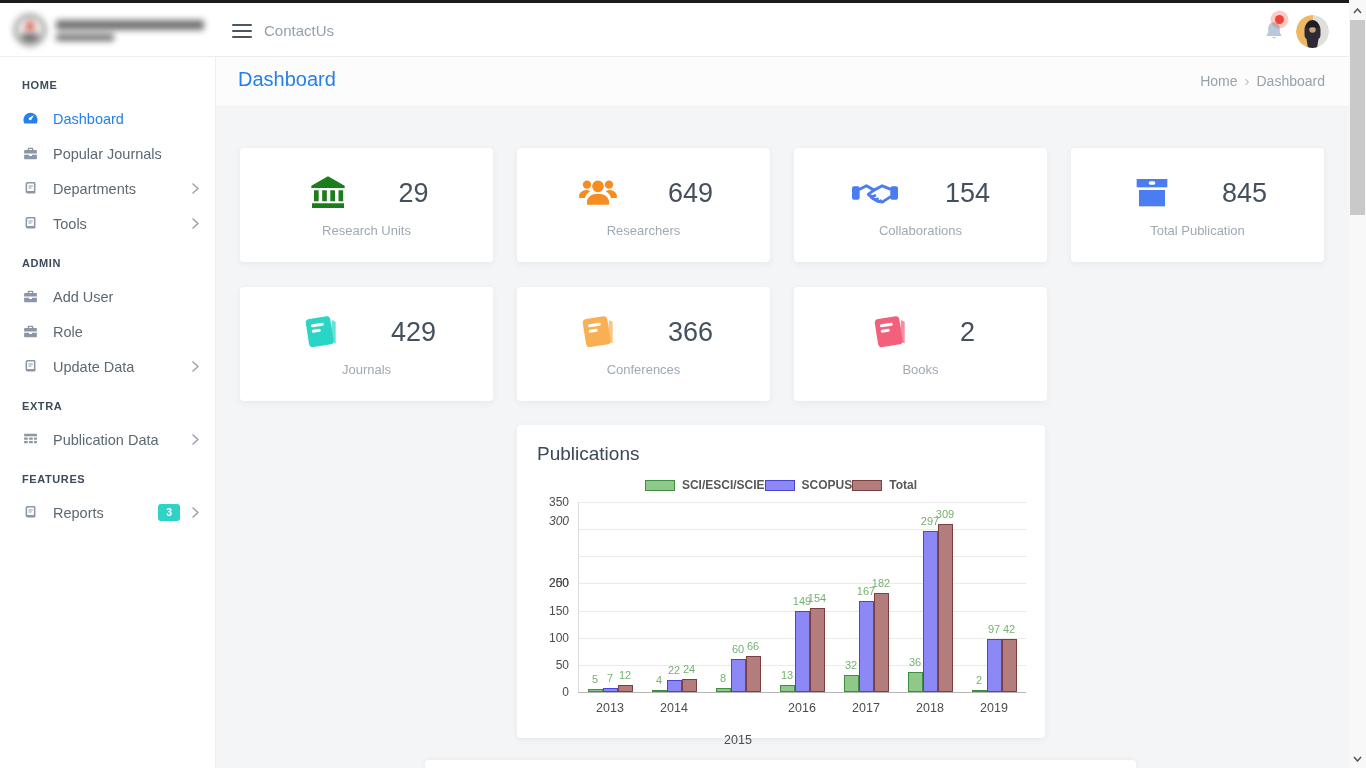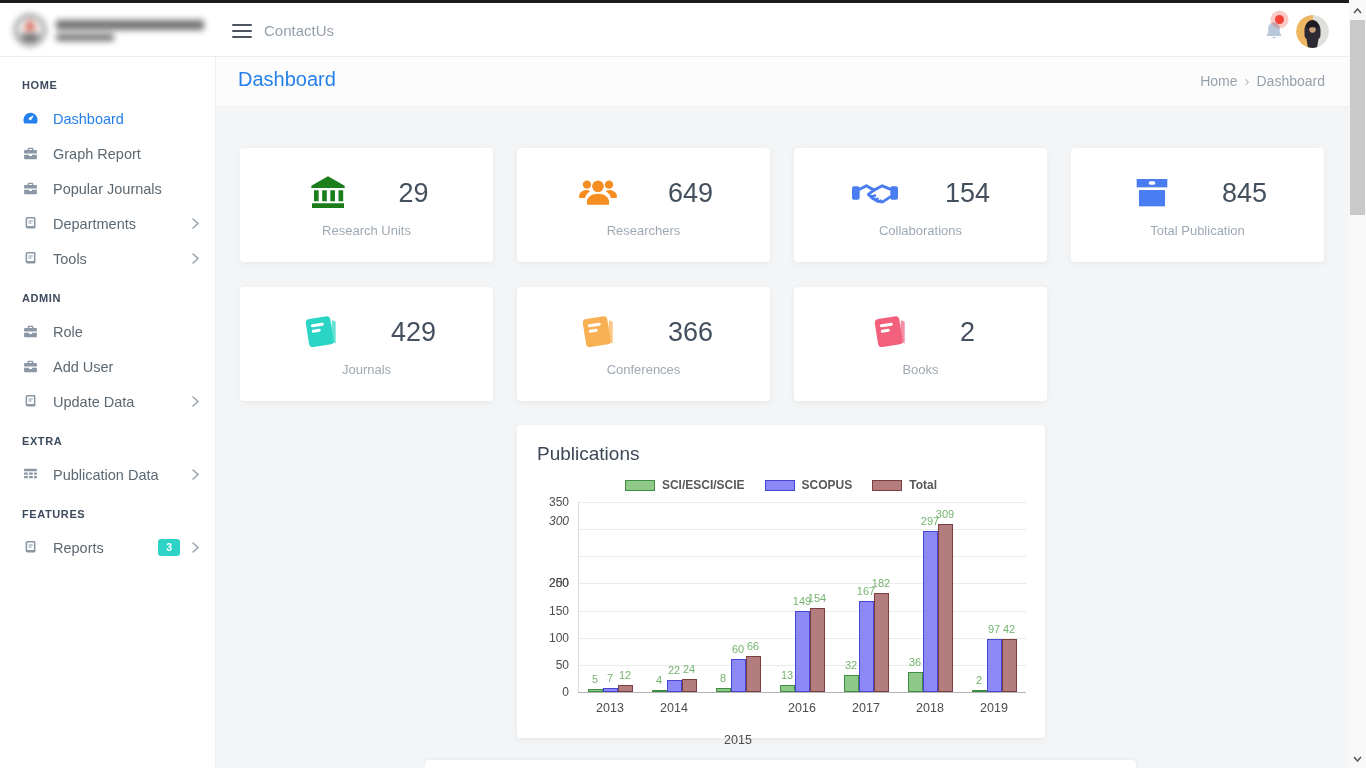--- a/index.html
+++ b/index.html
@@ -62,21 +62,21 @@
   .stat-top{display:flex;align-items:center;gap:46px}
   .stat-ic{width:48px;height:42px;display:flex;align-items:center;justify-content:center}
   .stat-ic svg{width:46px;height:40px}
   .stat-val{font-size:27px;color:#44505e}
   .stat-lbl{font-size:13px;color:#9fa9b3;margin-top:9px;text-align:center}
 
   
   .chart-card{position:absolute;left:301px;top:318px;width:528px;height:313px;background:#fff;
               border-radius:4px;box-shadow:0 2px 6px rgba(60,70,90,.07)}
   .chart-title{position:absolute;left:20px;top:18px;font-size:19px;font-weight:500;color:#3c4858}
-  .legend{position:absolute;left:0;top:53px;width:100%;display:flex;justify-content:center;gap:20px;align-items:center}
+  .legend{position:absolute;left:0;top:53px;width:100%;display:flex;justify-content:center;gap:0;align-items:center}
   .leg-item{display:flex;align-items:center;gap:7px}
   .leg-sw{width:30px;height:11px;border:1px solid}
   .leg-tx{font-size:12px;font-weight:bold;color:#585858}
   #chart-area{position:absolute;left:0;top:0;right:0;bottom:0}
   .gridline{position:absolute;left:61px;width:448px;height:1px;background:#eaeaea}
   .gridline.base{background:#b5b5b5}
   .yaxis-line{position:absolute;left:61px;top:77px;width:1px;height:190px;background:#dcdcdc}
   .ylab{position:absolute;left:10px;width:42px;text-align:right;font-size:12px;color:#4c4c4c}
   .xlab{position:absolute;top:276px;width:64px;text-align:center;font-size:12.5px;color:#4c4c4c}
   .bar{position:absolute;width:15px;border:1px solid}
@@ -145,29 +145,20 @@
       </span>
       <span>Dashboard</span>
       <span class="trail"></span>
     </div>
     <div class="sb-item">
       <span class="ic">
         <svg viewBox="0 0 24 24" fill="currentColor">
           <path d="M9.5 4h5A1.5 1.5 0 0 1 16 5.5V7h4a1 1 0 0 1 1 1v4H3V8a1 1 0 0 1 1-1h4V5.5A1.5 1.5 0 0 1 9.5 4zm.5 3h4V5.7h-4V7zM3 13.6h7v1.8h4v-1.8h7V19a1 1 0 0 1-1 1H4a1 1 0 0 1-1-1v-5.4z"></path>
         </svg>
       </span>
-      <span>Graph Report</span>
-      <span class="trail"></span>
-    </div>
-    <div class="sb-item">
-      <span class="ic">
-        <svg viewBox="0 0 24 24" fill="currentColor">
-          <path d="M9.5 4h5A1.5 1.5 0 0 1 16 5.5V7h4a1 1 0 0 1 1 1v4H3V8a1 1 0 0 1 1-1h4V5.5A1.5 1.5 0 0 1 9.5 4zm.5 3h4V5.7h-4V7zM3 13.6h7v1.8h4v-1.8h7V19a1 1 0 0 1-1 1H4a1 1 0 0 1-1-1v-5.4z"></path>
-        </svg>
-      </span>
       <span>Popular Journals</span>
       <span class="trail"></span>
     </div>
     <div class="sb-item">
       <span class="ic">
         <svg viewBox="0 0 24 24" fill="currentColor">
           <path d="M7 2.8h10.4a1.6 1.6 0 0 1 1.6 1.6v13.2a1.6 1.6 0 0 1-1.6 1.6H8.2A3.2 3.2 0 0 1 5 16V6a3.2 3.2 0 0 1 2-3.2zM8.4 5a1.2 1.2 0 0 0-1.2 1.2v9.3c.4-.1.7-.1 1-.1h8.6V5H8.4zm.8 2.6h6v1.5h-6V7.6zm0 3h4.2v1.5H9.2v-1.5z"></path>
         </svg>
       </span>
       <span>Departments</span>
@@ -194,30 +185,30 @@
         </span>
       </span>
     </div>
     <div class="sb-sec">ADMIN</div>
     <div class="sb-item">
       <span class="ic">
         <svg viewBox="0 0 24 24" fill="currentColor">
           <path d="M9.5 4h5A1.5 1.5 0 0 1 16 5.5V7h4a1 1 0 0 1 1 1v4H3V8a1 1 0 0 1 1-1h4V5.5A1.5 1.5 0 0 1 9.5 4zm.5 3h4V5.7h-4V7zM3 13.6h7v1.8h4v-1.8h7V19a1 1 0 0 1-1 1H4a1 1 0 0 1-1-1v-5.4z"></path>
         </svg>
       </span>
+      <span>Add User</span>
+      <span class="trail"></span>
+    </div>
+    <div class="sb-item">
+      <span class="ic">
+        <svg viewBox="0 0 24 24" fill="currentColor">
+          <path d="M9.5 4h5A1.5 1.5 0 0 1 16 5.5V7h4a1 1 0 0 1 1 1v4H3V8a1 1 0 0 1 1-1h4V5.5A1.5 1.5 0 0 1 9.5 4zm.5 3h4V5.7h-4V7zM3 13.6h7v1.8h4v-1.8h7V19a1 1 0 0 1-1 1H4a1 1 0 0 1-1-1v-5.4z"></path>
+        </svg>
+      </span>
       <span>Role</span>
-      <span class="trail"></span>
-    </div>
-    <div class="sb-item">
-      <span class="ic">
-        <svg viewBox="0 0 24 24" fill="currentColor">
-          <path d="M9.5 4h5A1.5 1.5 0 0 1 16 5.5V7h4a1 1 0 0 1 1 1v4H3V8a1 1 0 0 1 1-1h4V5.5A1.5 1.5 0 0 1 9.5 4zm.5 3h4V5.7h-4V7zM3 13.6h7v1.8h4v-1.8h7V19a1 1 0 0 1-1 1H4a1 1 0 0 1-1-1v-5.4z"></path>
-        </svg>
-      </span>
-      <span>Add User</span>
       <span class="trail"></span>
     </div>
     <div class="sb-item">
       <span class="ic">
         <svg viewBox="0 0 24 24" fill="currentColor">
           <path d="M7 2.8h10.4a1.6 1.6 0 0 1 1.6 1.6v13.2a1.6 1.6 0 0 1-1.6 1.6H8.2A3.2 3.2 0 0 1 5 16V6a3.2 3.2 0 0 1 2-3.2zM8.4 5a1.2 1.2 0 0 0-1.2 1.2v9.3c.4-.1.7-.1 1-.1h8.6V5H8.4zm.8 2.6h6v1.5h-6V7.6zm0 3h4.2v1.5H9.2v-1.5z"></path>
         </svg>
       </span>
       <span>Update Data</span>
       <span class="trail">

